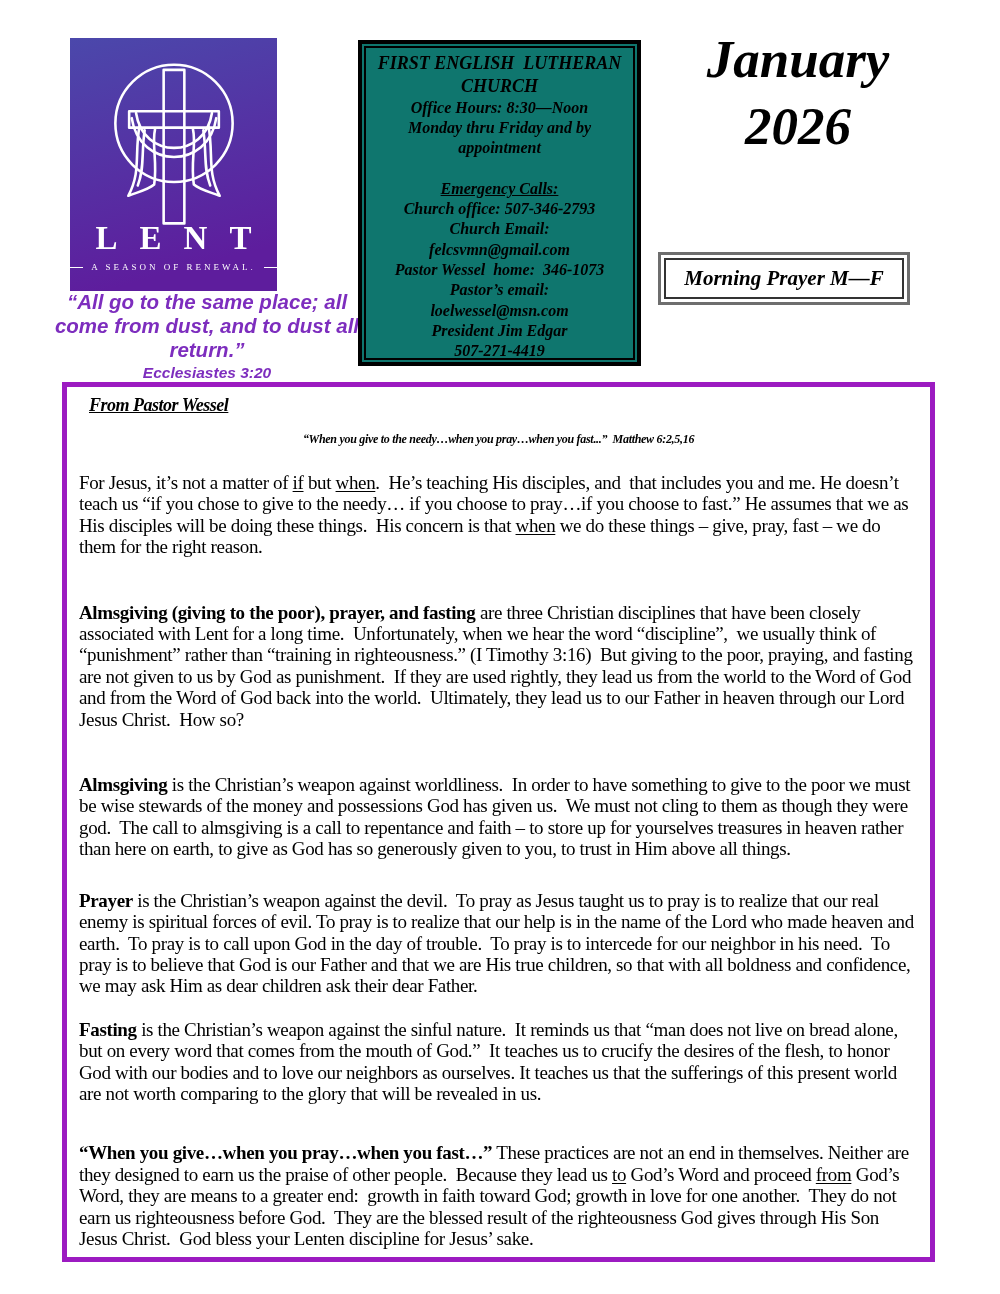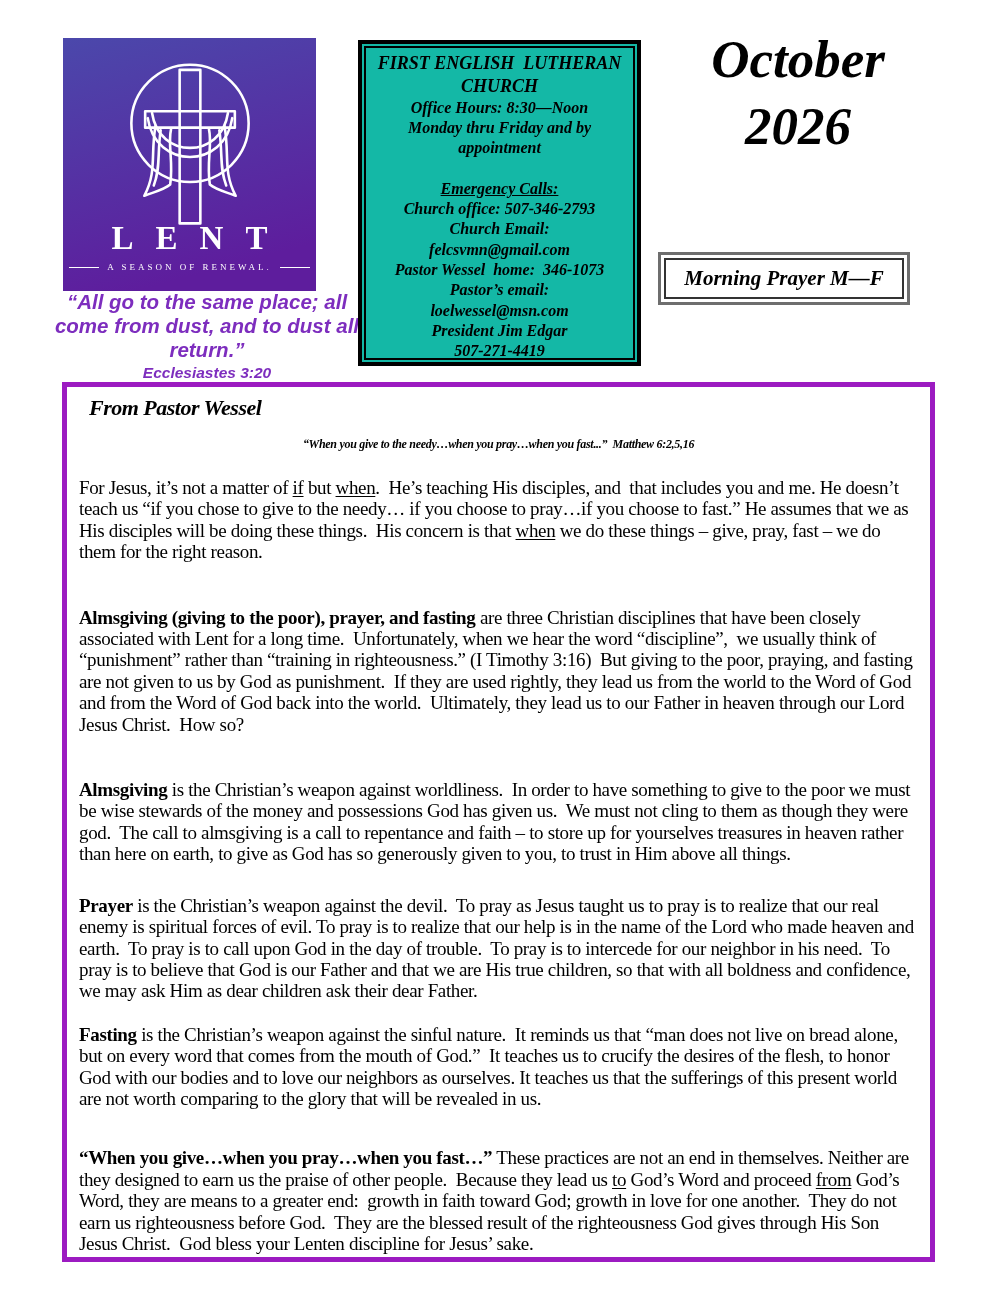--- a/index.html
+++ b/index.html
@@ -8,22 +8,22 @@
     position: relative;
     width: 1000px; height: 1294px;
     margin: 0 auto;
     background: #ffffff;
     font-family: "Liberation Serif", serif;
     overflow: hidden;
   }
 
   
   .lent-card {
-    position: absolute; left: 63px; top: 38px;
-    width: 253px; height: 253px;
+    position: absolute; left: 70px; top: 38px;
+    width: 207px; height: 253px;
     background: linear-gradient(165deg, var(--lent-top,#4b48ab) 0%, var(--lent-bottom,#5e1d9d) 85%);
     display: flex; flex-direction: column; align-items: center;
     color: #ffffff;
   }
   .lent-icon { margin-top: 6px; }
   .lent-title {
     font-family: "Liberation Serif", serif;
     font-size: 33px; font-weight: bold;
     letter-spacing: 22px; margin-left: 22px;
     margin-top: -16px;
@@ -49,21 +49,21 @@
   }
   .scripture-quote .quote-text { font-size: 20.5px; line-height: 1.17; }
   .scripture-quote .quote-ref { font-size: 15.5px; margin-top: 2px; }
 
   
   .church-box {
     position: absolute; left: 358px; top: 40px;
     width: 283px; height: 326px;
     border: 4px solid #000;
     padding: 2px;
-    background: #14b8a6;
+    background: #0f766e;
   }
   .church-box-inner {
     border: 2px solid #000;
     width: 100%; height: 100%;
     padding: 4px 2px;
     text-align: center;
     font-weight: bold; font-style: italic;
     font-size: 16px; line-height: 1.27;
     white-space: pre-wrap;
   }
@@ -99,23 +99,24 @@
   
   .pastor-box {
     position: absolute; left: 62px; top: 382px;
     width: 873px; height: 880px;
     border: 5px solid var(--accent-purple,#9c1bc1);
     background: #fff;
     padding: 8px 10px 0 10px;
   }
   .pastor-heading {
     font-weight: bold; font-style: italic;
-    font-size: 22px;
+    font-size: 18px;
     padding-left: 12px;
     letter-spacing: -0.5px;
+    text-decoration: underline;
   }
   .pastor-verse {
     text-align: center;
     font-weight: bold; font-style: italic;
     font-size: 12px;
     margin-top: 16px;
     white-space: pre-wrap;
     letter-spacing: -0.3px;
   }
   .paragraphs {
@@ -170,21 +171,21 @@
   <div class="scripture-quote">
     <div class="quote-text">“All go to the same place; all come from dust, and to dust all return.”</div>
     <div class="quote-ref">Ecclesiastes 3:20</div>
   </div>
 
   <div class="church-box">
     <div class="church-box-inner"><div class="info-line lg">FIRST ENGLISH  LUTHERAN</div><div class="info-line lg">CHURCH</div><div class="info-line">Office Hours: 8:30—Noon</div><div class="info-line">Monday thru Friday and by</div><div class="info-line">appointment</div><div class="info-line spacer"></div><div class="info-line u">Emergency Calls:</div><div class="info-line">Church office: 507-346-2793</div><div class="info-line">Church Email:</div><div class="info-line">felcsvmn@gmail.com</div><div class="info-line">Pastor Wessel  home:  346-1073</div><div class="info-line">Pastor’s email:</div><div class="info-line">loelwessel@msn.com</div><div class="info-line">President Jim Edgar</div><div class="info-line">507-271-4419</div></div>
   </div>
 
   <div class="masthead">
-    <div>October</div>
+    <div>January</div>
     <div>2026</div>
   </div>
 
   <div class="prayer-box">
     <div class="prayer-box-inner">
       <div>Morning Prayer M—F</div>
     </div>
   </div>
 
   <div class="pastor-box">

